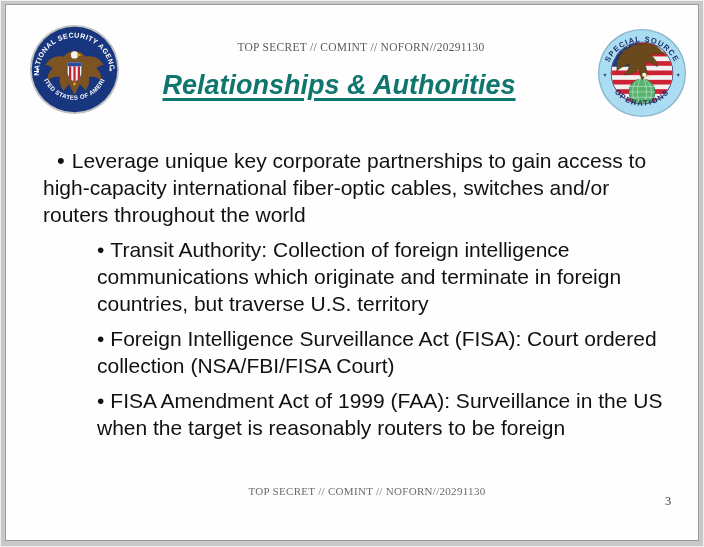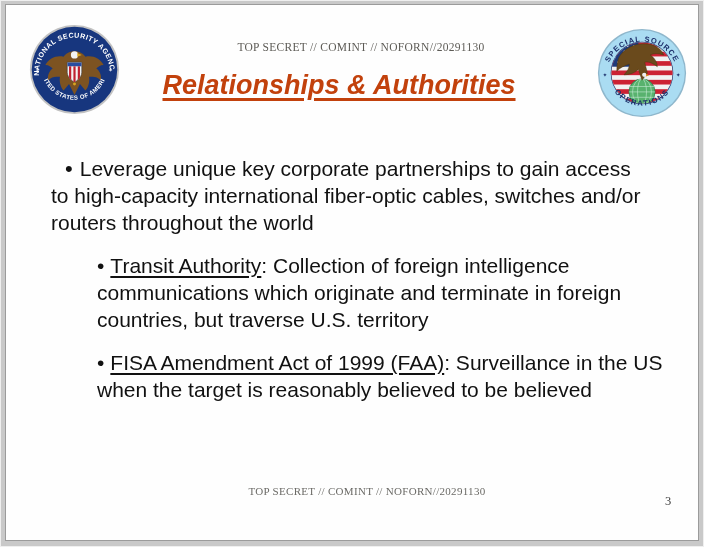--- a/index.html
+++ b/index.html
@@ -8,36 +8,36 @@
     border:1px solid #efefef;box-sizing:border-box;}
   .slide{position:absolute;left:4px;top:3px;width:694px;height:537px;
     background:#fefefe;border:1px solid #9b9b9b;box-sizing:border-box;}
   .classification{position:absolute;width:100%;text-align:center;
     font-family:"Liberation Serif",serif;font-size:11.5px;color:#5d5b56;
     letter-spacing:0.3px;box-sizing:border-box;}
   .classification.top{top:36px;padding-left:18px;}
   .classification.bottom{top:480px;padding-left:30px;font-size:11px;color:#6b6a66;}
   .title{position:absolute;top:63px;left:0;width:100%;margin:0;text-align:center;
     padding-right:26px;box-sizing:border-box;font-size:27px;line-height:34px;
-    font-weight:bold;font-style:italic;color:#c2410c;}
+    font-weight:bold;font-style:italic;color:#0f766e;}
   .title-text{text-decoration:underline;text-decoration-thickness:2.5px;
     text-underline-offset:4px;}
   .seal{position:absolute;}
   .seal.nsa{left:23px;top:19px;width:91px;height:91px;}
   .seal.sso{left:591px;top:23px;width:90px;height:90px;}
   .body{position:absolute;left:29px;top:134px;width:632px;color:#111;
     font-size:21px;line-height:27px;}
-  .body p{margin:16px;padding:0;}
+  .body p{margin:8px;padding:0;}
   .b1{text-indent:14px;}
   .b2{text-indent:5px;}
   .sub{margin-left:62px !important;width:570px;}
   .dot{margin-right:7px;}
   .d1{font-size:1.05em;}
   .ds{margin-right:6px;}
-  .u{text-decoration:underline;text-decoration-thickness:1.5px;
+  .u{text-decoration-thickness:1.5px;
     text-underline-offset:3px;}
   .page-number{position:absolute;left:652px;top:489px;width:20px;text-align:center;
     font-family:"Liberation Serif",serif;font-size:12.5px;color:#3a3a3a;}
 </style>
 </head>
 <body>
 
 <div class="frame">
   <div class="slide">
 
@@ -142,21 +142,24 @@
     </h1>
 
     <div class="body">
       <p class="b1">
         <span class="dot d1">•</span><span>Leverage unique key corporate partnerships to gain access to high-capacity international fiber-optic cables, switches and/or routers throughout the world</span>
       </p>
       <p class="sub">
         <span class="dot ds">•</span><span class="u">Transit Authority</span><span>: Collection of foreign intelligence communications which originate and terminate in foreign countries, but traverse U.S. territory</span>
       </p>
       <p class="sub">
-        <span class="dot ds">•</span><span class="u">FISA Amendment Act of 1999 (FAA)</span><span>: Surveillance in the US when the target is reasonably believed to be believed</span>
+        <span class="dot ds">•</span><span class="u">Foreign Intelligence Surveillance Act </span><span>(FISA): Court ordered collection (NSA/FBI/FISA Court)</span>
+      </p>
+      <p class="sub">
+        <span class="dot ds">•</span><span class="u">FISA Amendment Act of 1999 (FAA)</span><span>: Surveillance in the US when the target is reasonably routers to be foreign</span>
       </p>
     </div>
 
     <div class="classification bottom">TOP SECRET // COMINT // NOFORN//20291130</div>
 
     <div class="page-number">3</div>
 
   </div>
 </div>
 

